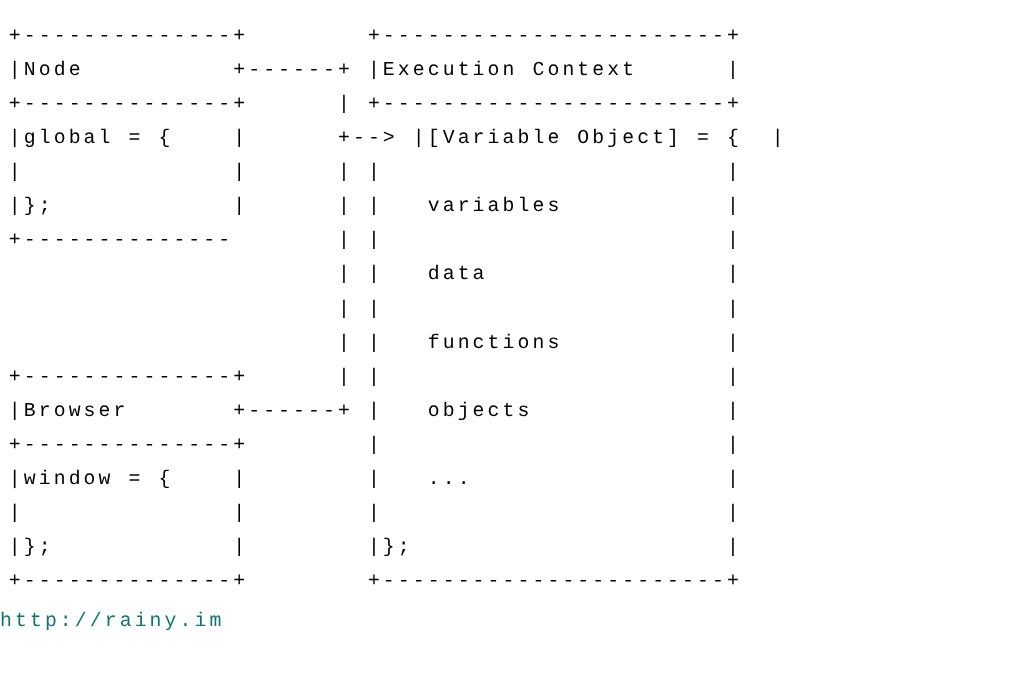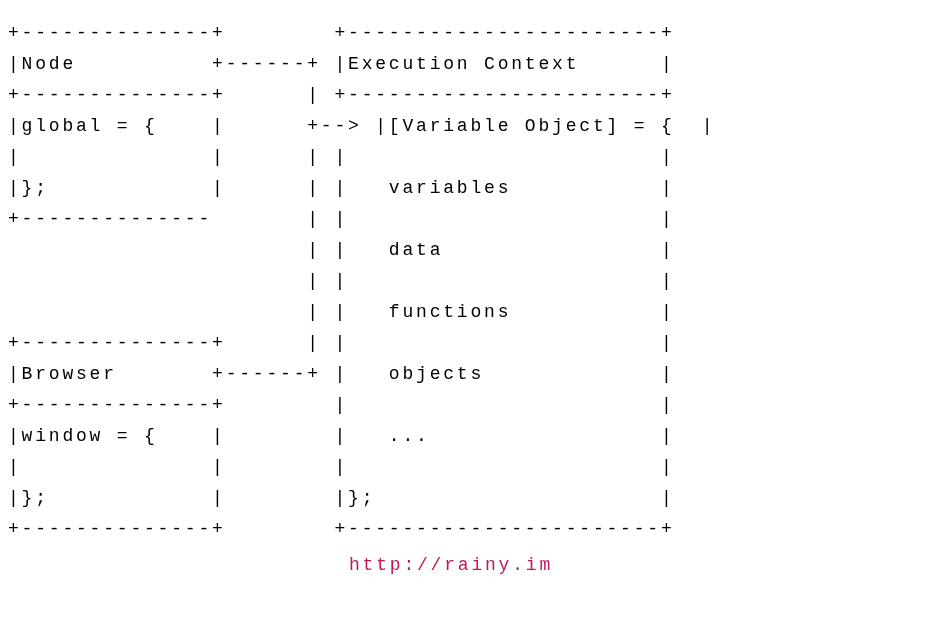--- a/index.html
+++ b/index.html
@@ -13,22 +13,22 @@
     line-height: 31px;
     letter-spacing: 2.8px;
     white-space: pre;
     color: #000;
     padding: 18px 8px 8px 8px;
   }
   .attribution {
     font-family: "Courier New", Courier, monospace;
     font-size: 18px;
     letter-spacing: 2.8px;
-    color: #be185d;
-    text-align: center;
+    color: #0f766e;
+    text-align: left;
     padding: 2px 24px 12px 0;
   }
 </style>
 </head>
 <body>
 
 <div class="canvas">+--------------+        +-----------------------+
 |Node          +------+ |Execution Context      |
 +--------------+      | +-----------------------+
 |global = {    |      +--&gt; |[Variable Object] = {  |

